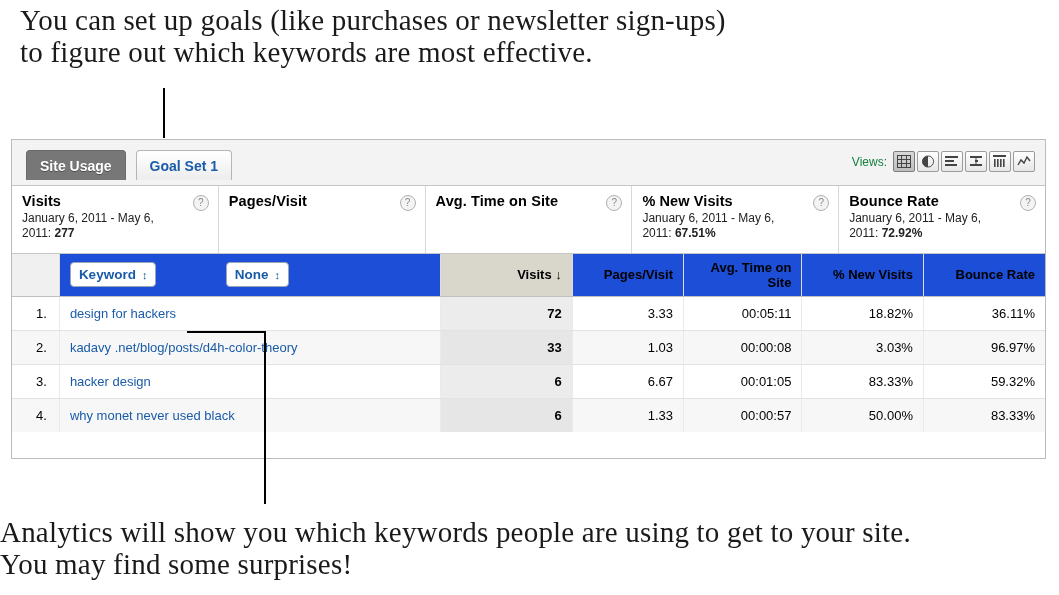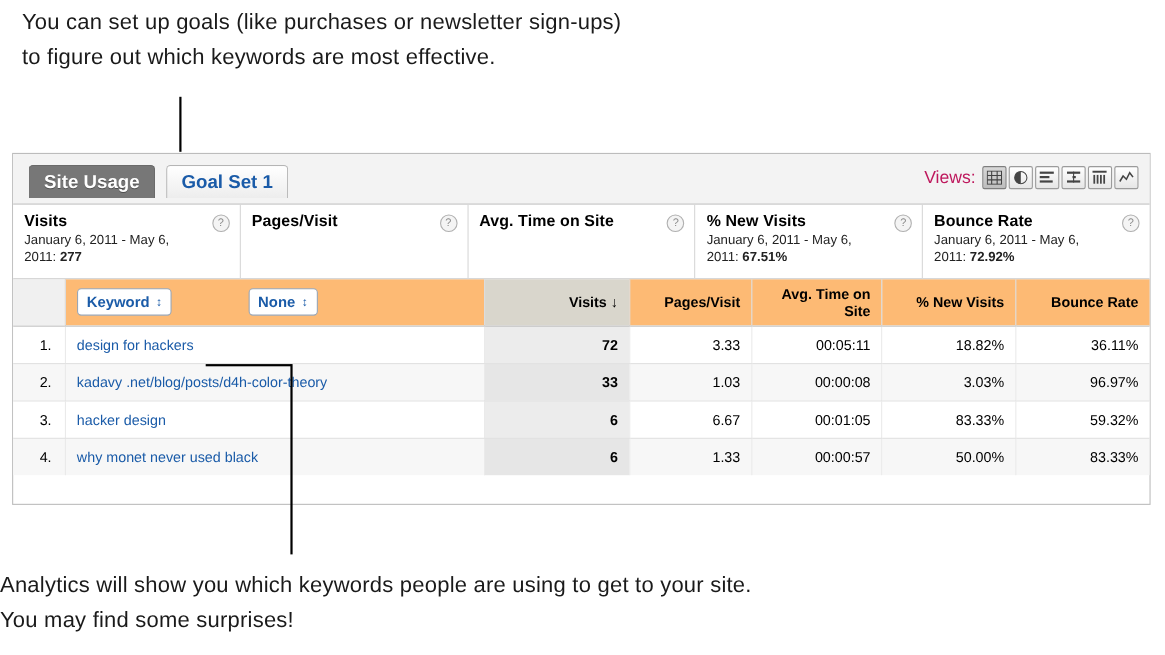--- a/index.html
+++ b/index.html
@@ -12,22 +12,22 @@
     height: 595px;
     position: relative;
     font-family: "Liberation Sans", sans-serif;
     color: #000;
     overflow: hidden;
   }
 
   
   .anno {
     position: absolute;
-    font-family: Liberation Sans, sans-serif;
-    font-size: 20px;
+    font-family: Liberation Serif, serif;
+    font-size: 29px;
     line-height: 32px;
     color: #1a1a1a;
     font-weight: 300;
     letter-spacing: 0.2px;
     white-space: pre-line;
   }
   #anno-top {
     left: 20px;
     top: 4px;
     width: 900px;
@@ -79,21 +79,21 @@
     position: relative;
     height: 46px;
     background: #f3f3f3;
     border-bottom: 1px solid #c6c6c6;
     box-sizing: border-box;
     padding: 10px 0 0 14px;
   }
   .tab {
     display: inline-block;
     vertical-align: bottom;
-    font-size: 17px;
+    font-size: 14px;
     font-weight: bold;
     padding: 7px 13px 6px 13px;
     border: 1px solid #b5b5b5;
     border-bottom: none;
     border-radius: 4px 4px 0 0;
     box-sizing: border-box;
     cursor: pointer;
     line-height: 16px;
   }
   .tab.active {
@@ -110,22 +110,22 @@
 
   .views-wrap {
     position: absolute;
     right: 10px;
     top: 11px;
     display: flex;
     align-items: center;
     gap: 6px;
   }
   .views-label {
-    font-size: 16px;
-    color: #be185d;
+    font-size: 12px;
+    color: #15803d;
   }
   .view-icons {
     display: flex;
     gap: 2px;
   }
   .vicon {
     width: 22px;
     height: 21px;
     border: 1px solid #9b9b9b;
     background: linear-gradient(#ffffff, #e6e6e6);
@@ -188,21 +188,21 @@
     cursor: pointer;
   }
 
   
   table.kw {
     width: 100%;
     border-collapse: collapse;
     font-size: 13px;
   }
   table.kw thead th {
-    background: #fdba74;
+    background: #1d4ed8;
     border-bottom: 1px solid #c0c0c0;
     border-right: 1px solid #dcdcdc;
     font-weight: bold;
     color: #000;
     height: 42px;
     padding: 4px 10px;
     vertical-align: middle;
     box-sizing: border-box;
   }
   table.kw thead th.num { text-align: right; }

